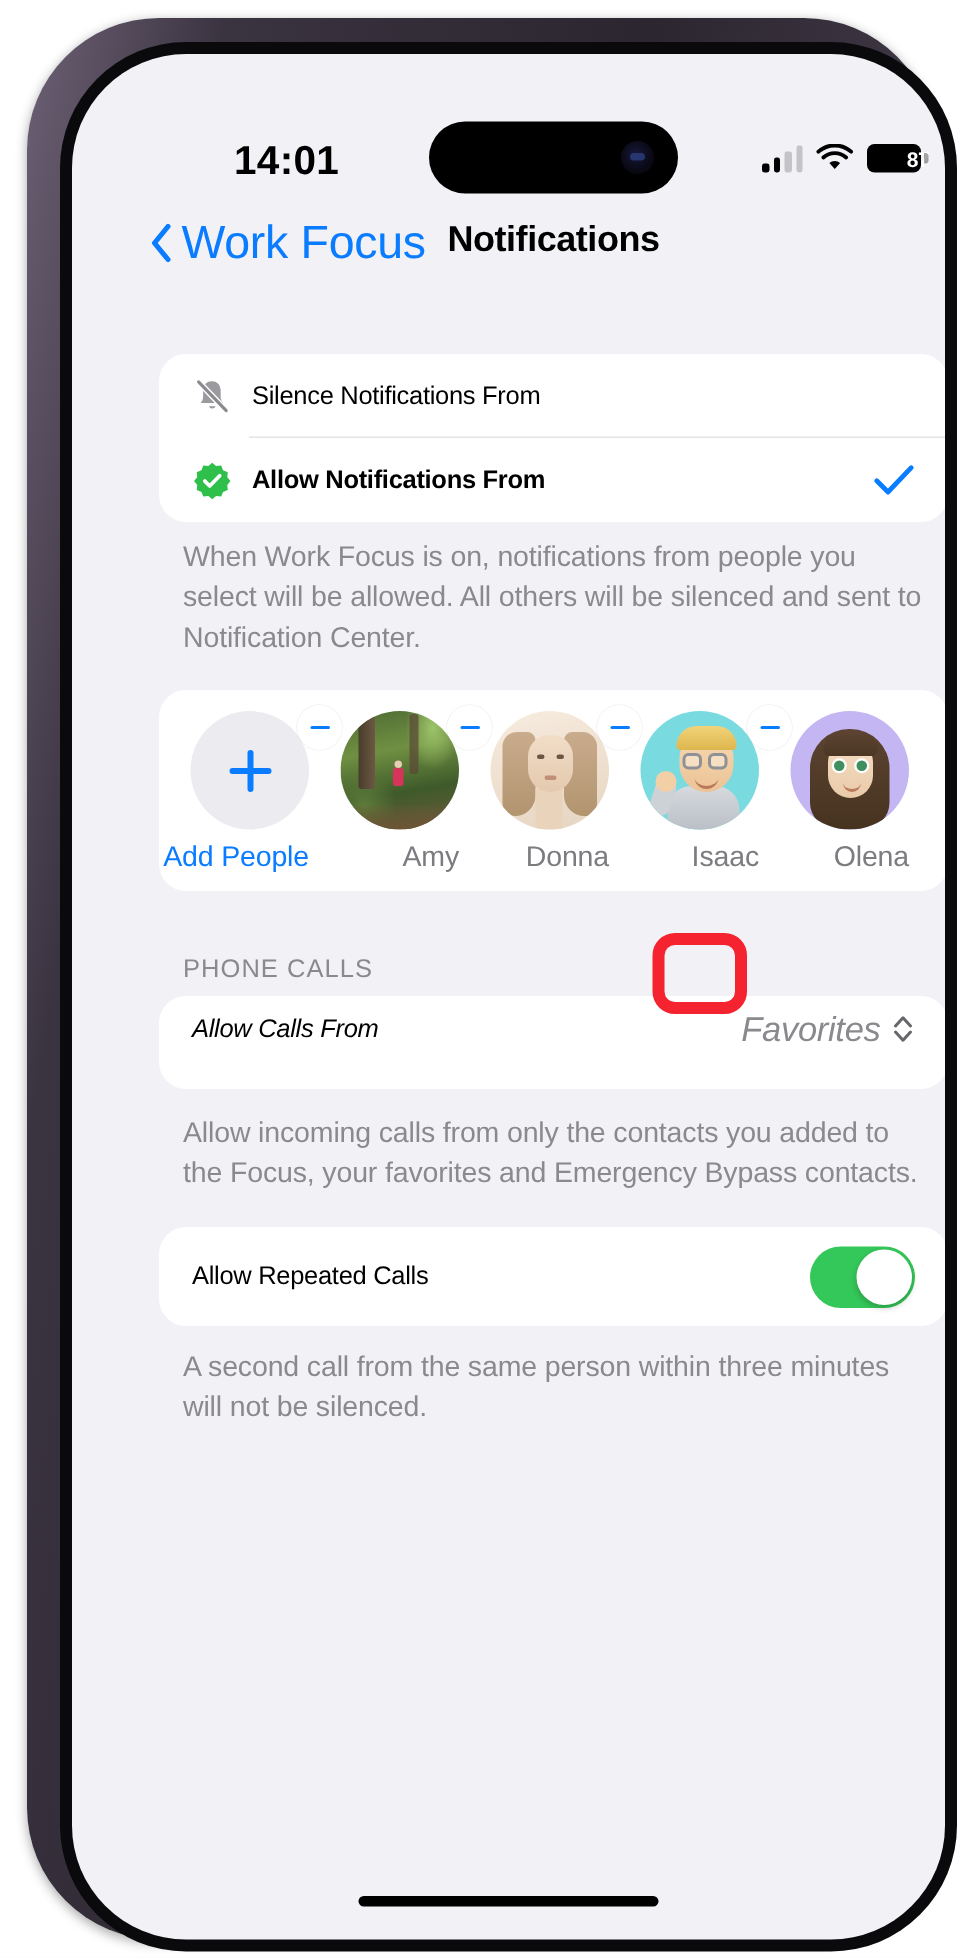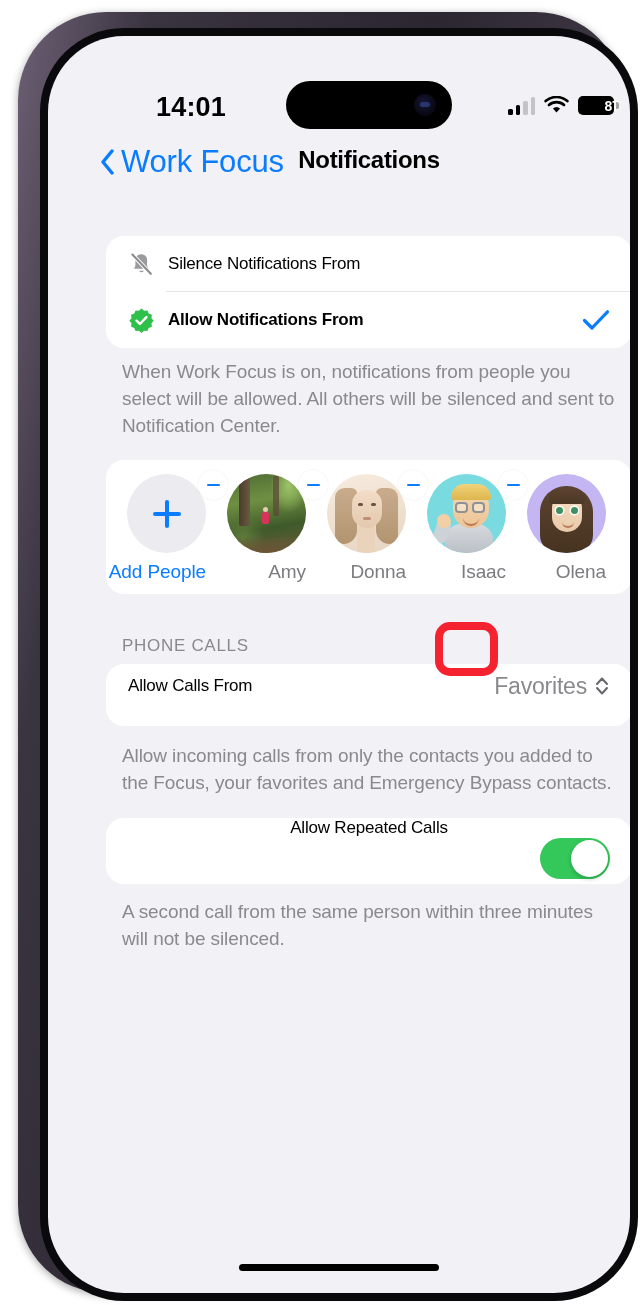--- a/index.html
+++ b/index.html
@@ -646,36 +646,36 @@
               </div>
             <div class="person-name">Olena</div>
           </div>
 
         </div>
       </div>
 
       <div class="section-header" style="top:438px;">PHONE CALLS</div>
 
       <div class="card" style="top:466px;height:62px;">
-        <div class="row" style="height:44px;">
+        <div class="row" style="height:44px;font-style:italic;">
           <span class="row-label">Allow Calls From</span>
           <div class="row-value">
             <span>Favorites</span>
             <svg width="16" height="24" viewBox="0 0 16 24">
               <path d="M3 10 L8 4.5 L13 10" stroke="#66666b" stroke-width="2" fill="none" stroke-linecap="round" stroke-linejoin="round"></path>
               <path d="M3 14 L8 19.5 L13 14" stroke="#66666b" stroke-width="2" fill="none" stroke-linecap="round" stroke-linejoin="round"></path>
             </svg>
           </div>
         </div>
       </div>
 
       <div class="footnote" style="top:544px;">Allow incoming calls from only the contacts you added to the Focus, your favorites and Emergency Bypass contacts.</div>
 
       <div class="card" style="top:620px;height:66px;">
-        <div class="row" style="height:66px;flex-direction:column;">
+        <div class="row" style="height:66px;">
           <span class="row-label">Allow Repeated Calls</span>
           <div class="toggle">
             <div class="knob"></div>
           </div>
         </div>
       </div>
 
       <div class="footnote" style="top:700px;">A second call from the same person within three minutes will not be silenced.</div>
 
       <div id="highlight-box"></div>

